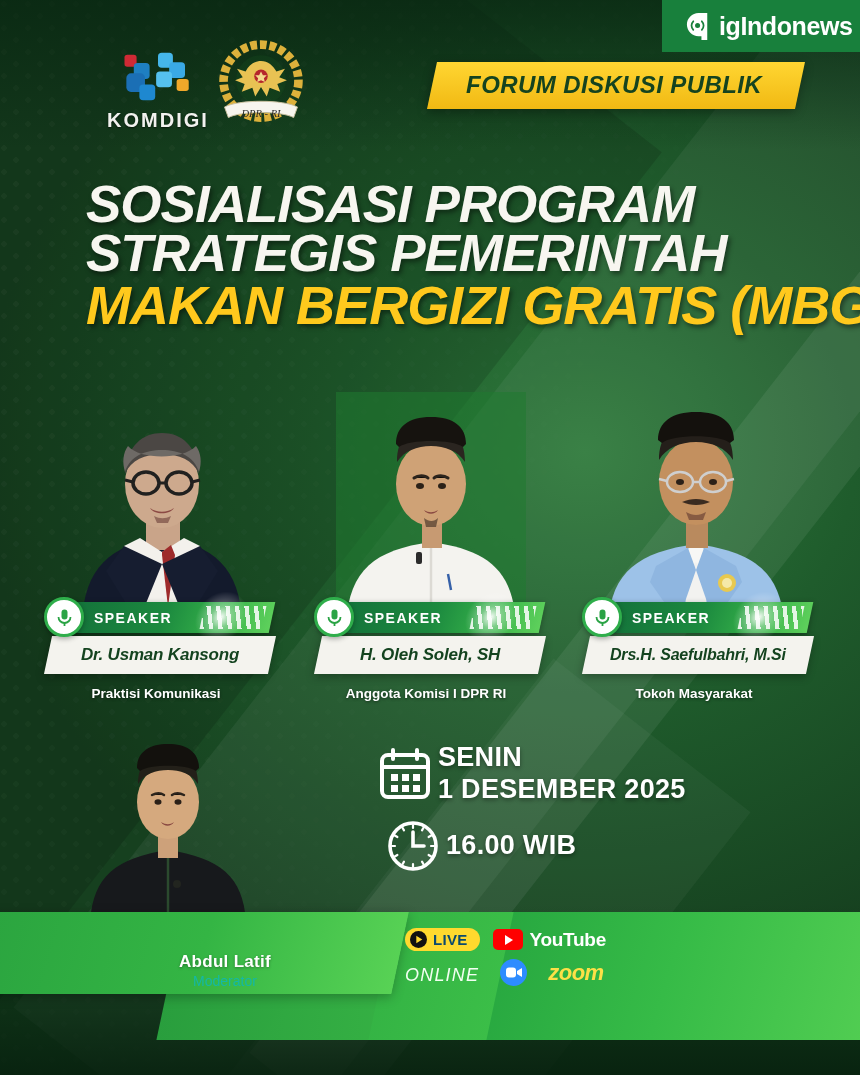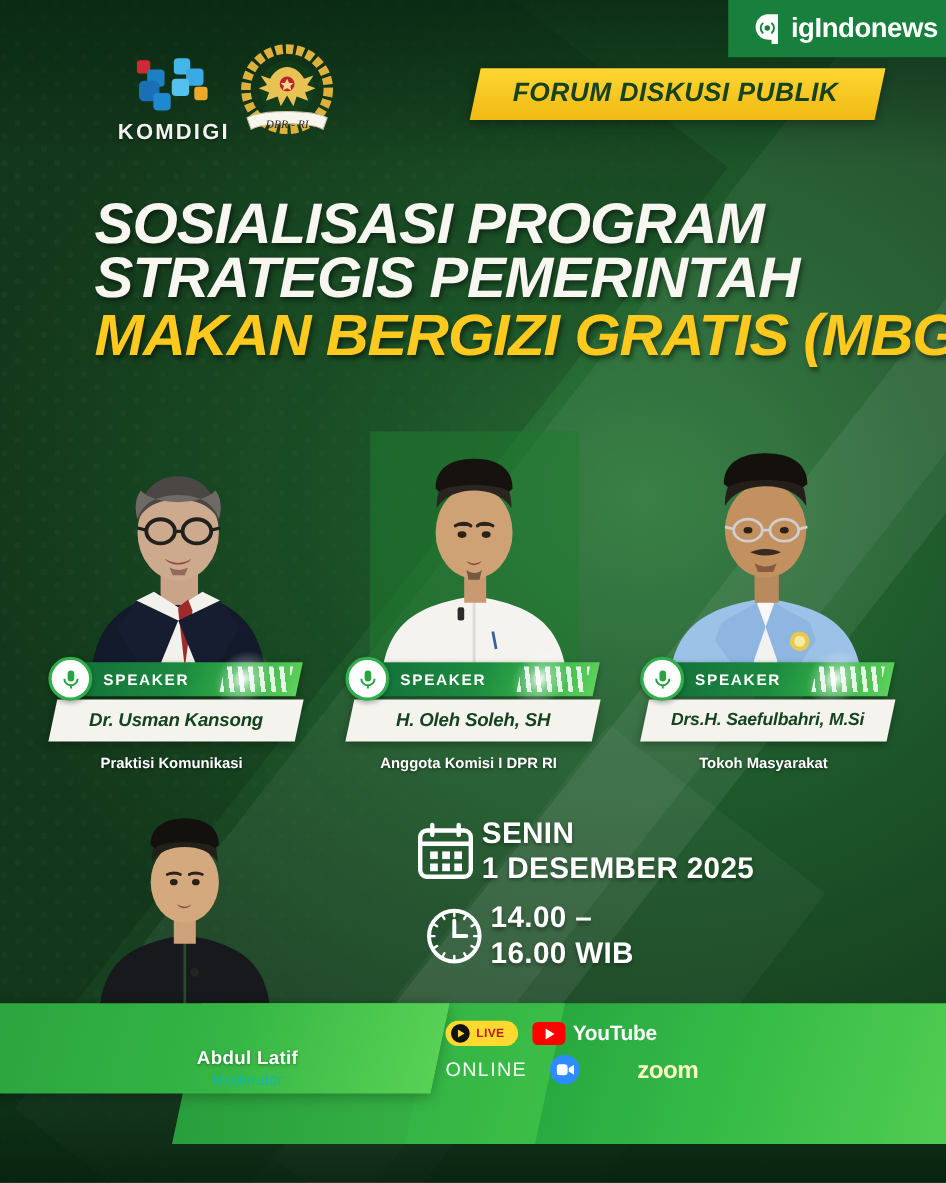--- a/index.html
+++ b/index.html
@@ -161,33 +161,33 @@
     position:absolute; left:382px; top:912px; width:520px; height:128px; z-index:26;
     background:linear-gradient(95deg,#1f9c3c 0%, #36bb47 55%, #54cf53 100%);
     transform:skewX(-12deg);
   }
   .cast { position:absolute; left:405px; top:928px; z-index:34; }
   .cast-row1 { display:flex; align-items:center; gap:13px; }
   .live-badge {
     display:flex; align-items:center; gap:5px;
     background:#ffd92e; border-radius:13px; padding:2px 12px 2px 4px;
   }
-  .live-badge .lb-text { color:#b91c1c; font-size:11px; font-weight:800; letter-spacing:.3px; }
+  .live-badge .lb-text { color:#0c4a6e; font-size:15px; font-weight:800; letter-spacing:.3px; }
   .yt { display:flex; align-items:center; gap:7px; }
   .yt-mark { width:30px; height:21px; background:#ff0000; border-radius:5px; display:flex; align-items:center; justify-content:center; }
   .yt-mark i { display:block; width:0; height:0; border-left:8px solid #fff; border-top:5px solid transparent; border-bottom:5px solid transparent; margin-left:2px; }
   .yt-word { color:#fff; font-size:19px; font-weight:700; letter-spacing:-.3px; }
   .cast-channel {
     margin-top:8px; color:#fff; font-size:20px; font-weight:800; letter-spacing:-.2px;
     text-shadow:0 1px 3px rgba(0,0,0,.3);
   }
-  .cast-row3 { margin-top:8px; display:flex; align-items:center; gap:21px; }
+  .cast-row3 { margin-top:8px; display:flex; align-items:flex-end; gap:21px;font-style:italic; }
   .online-word { color:#f2fff2; font-size:18px; font-weight:400; letter-spacing:1.2px; }
   .zoom-mark { width:27px; height:27px; border-radius:50%; background:#2d8cff; display:flex; align-items:center; justify-content:center; }
-  .zoom-word { color:#fef9c3; font-size:22px; font-weight:700; letter-spacing:-.5px;margin-left:31px; }
+  .zoom-word { color:#fde047; font-size:22px; font-weight:700; letter-spacing:-.5px; }
 </style>
 </head>
 <body>
 
 <div class="bg">
   <div class="bg-base"></div>
   <div class="bg-dots"></div>
   <div class="bg-band band3"></div>
   <div class="bg-band band1"></div>
   <div class="bg-band band2"></div>
@@ -421,21 +421,20 @@
     <svg class="dt-icon" width="54" height="54" viewBox="0 0 54 54">
       <circle cx="27" cy="27" r="23" fill="none" stroke="#fff" stroke-width="3.6"></circle>
       <path d="M27 13v14h11" stroke="#fff" stroke-width="3.6" fill="none" stroke-linecap="round"></path>
       <g stroke="#fff" stroke-width="2.2" stroke-linecap="round">
         <path d="M27 6v3M27 45v3M48 27h-3M9 27H6"></path>
         <path d="M37.5 8.8l-1.5 2.6M18 42.6l-1.5 2.6M45.2 37.5l-2.6-1.5M11.4 18l-2.6-1.5"></path>
         <path d="M45.2 16.5l-2.6 1.5M11.4 36l-2.6 1.5M16.5 8.8l1.5 2.6M36 42.6l1.5 2.6"></path>
       </g>
     </svg>
     <div class="dt-lines">
-      <div>14.00 –</div>
       <div>16.00 WIB</div>
     </div>
   </div>
 </div>
 
 <div class="cast-bg"></div>
 <div class="mod-band2"></div>
 <div class="mod-band"></div>
 <div class="mod-text">
   <div class="mod-name">Abdul  Latif</div>

